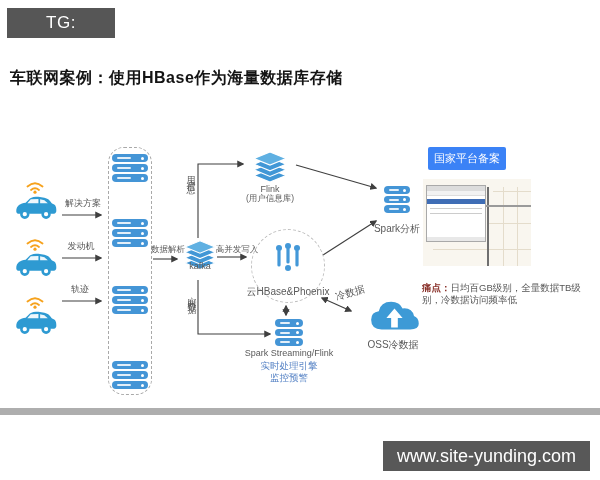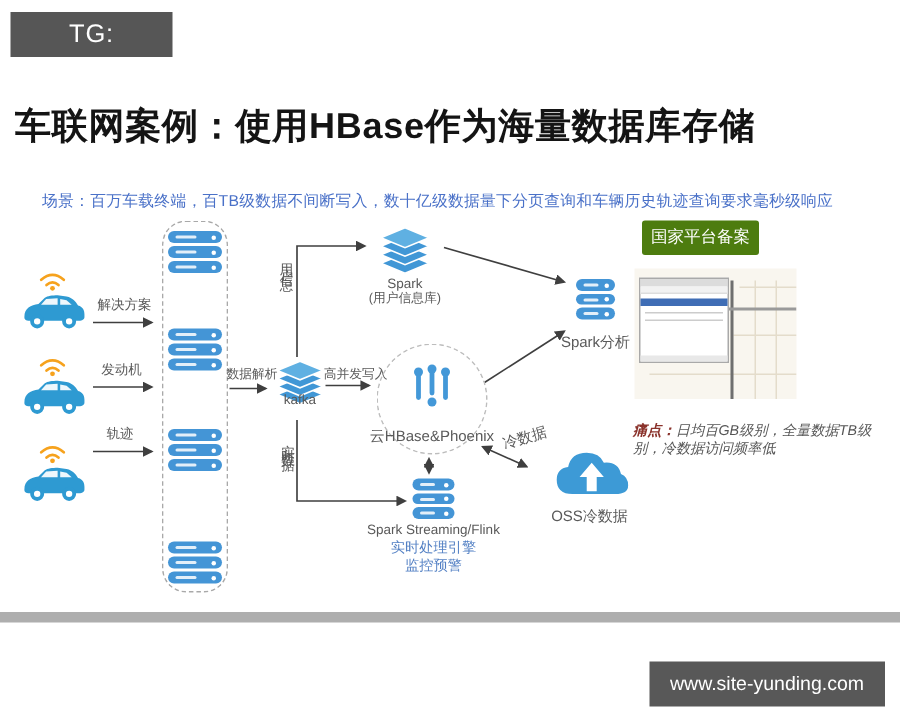--- a/index.html
+++ b/index.html
@@ -1,21 +1,21 @@
 <!DOCTYPE html>
 <html><head>
 <meta charset="utf-8">
 <style>
   html,body{margin:0;padding:0;background:#fff;}
   body{font-family:"Liberation Sans","DejaVu Sans",sans-serif;}
   .canvas{position:relative;width:600px;height:480px;background:#fff;overflow:hidden;}
 
   .tg-badge{position:absolute;left:7px;top:8px;width:108px;height:30px;background:#565656;
     color:#fff;font-size:17px;line-height:30px;text-align:center;letter-spacing:.5px;}
-  .title{position:absolute;left:10px;top:68px;width:585px;margin:0;font-size:24px;font-weight:700;
+  .title{position:absolute;left:10px;top:68px;width:585px;margin:0;font-size:16px;font-weight:700;
     color:#141414;letter-spacing:.5px;}
   .scene{position:absolute;left:28px;top:127px;width:560px;font-size:10.5px;color:#4a71c8;
     white-space:nowrap;letter-spacing:.2px;}
   .connectors{position:absolute;left:0;top:0;width:600px;height:480px;pointer-events:none;}
 
   .abs{position:absolute;}
   .dlabel{position:absolute;font-size:9px;color:#5a5a5a;text-align:center;line-height:1.1;}
   .vlabel{position:absolute;writing-mode:vertical-rl;font-size:9px;color:#555;letter-spacing:3px;}
   .blue-note{color:#5380c4;}
 
@@ -31,54 +31,53 @@
     background:#fff;border-radius:50%;}
   .srv::before{content:"";position:absolute;left:5px;top:3px;width:14px;height:2px;
     background:rgba(255,255,255,.85);border-radius:1px;}
   .stack{position:absolute;}
   .stack .srv{width:26px;height:7.5px;}
   .stack .srv::before{width:10px;}
 
   .hbase-circle{position:absolute;left:251px;top:229px;width:74px;height:74px;
     border:1.5px dashed #bdbdbd;border-radius:50%;box-sizing:border-box;}
 
-  .top-badge{position:absolute;height:23px;background:#4d7c0f;border-radius:2px;color:#fff;
+  .top-badge{position:absolute;height:23px;background:#3b82f6;border-radius:2px;color:#fff;
     font-size:11px;line-height:23px;text-align:center;}
 
   .map{position:absolute;left:423px;top:179px;width:108px;height:87px;background:#f9f6ef;overflow:hidden;}
   .map .road-v{position:absolute;left:64px;top:8px;width:2px;height:79px;background:#6f6f6f;}
   .map .road-h{position:absolute;left:55px;top:26px;width:53px;height:2px;background:#9a9a9a;}
   .map .lane{position:absolute;background:#e4dccb;}
   .map .win{position:absolute;left:3px;top:6px;width:60px;height:57px;background:#fff;
     border:1px solid #a9a9a9;box-sizing:border-box;}
   .map .win .tb{height:5px;background:#dcdcdc;}
   .map .win .mb{height:4px;background:#f2f2f2;border-bottom:1px solid #ddd;}
   .map .win .hr{height:5px;background:#3f6db5;margin-top:3px;}
   .map .win .row{height:1px;background:#ccc;margin:4px 3px 0 3px;}
   .map .win .sb{position:absolute;bottom:0;left:0;right:0;height:4px;background:#e8e8e8;}
 
   .notes{position:absolute;left:422px;top:282px;width:176px;font-size:9.5px;line-height:1.3;color:#555;}
-  .notes p{margin:0 0 4px 0;font-style:italic;}
+  .notes p{margin:0 0 4px 0;}
   .notes .gap{margin-top:9px;}
   .pain-label{color:#8a322b;font-weight:700;}
   .sol-label{color:#d63a2f;font-weight:700;}
   .red-text{color:#d63a2f;font-weight:600;}
 
   .divider{position:absolute;left:0;top:408px;width:600px;height:7px;background:#aeaeae;}
   .url-badge{position:absolute;right:10px;top:441px;height:30px;background:#585858;color:#fff;
-    font-size:13px;line-height:30px;padding:0 14px;}
+    font-size:18px;line-height:30px;padding:0 14px;}
 </style>
 </head>
 <body>
 
 <div class="canvas">
 
   <div class="tg-badge">TG: MYYJJPP</div>
   <h1 class="title">车联网案例：使用HBase作为海量数据库存储</h1>
-  <div class="scene">场景：百万车载终端，百TB级数据不间断写入，数十亿级数据量下分页查询和车辆历史轨迹查询要求毫秒级响应</div>
 
   <svg class="connectors" width="600" height="480" viewBox="0 0 600 480">
     <defs>
       <marker id="ah" viewBox="0 0 10 10" refX="8" refY="5" markerWidth="6.5" markerHeight="6.5" orient="auto-start-reverse">
         <path d="M0,0 L10,5 L0,10 Z" fill="#3f3f3f"></path>
       </marker>
     </defs>
     <path d="M62,215 H101" stroke="#3f3f3f" stroke-width="1.1" fill="none" marker-end="url(#ah)"></path>
     <path d="M62,258 H101" stroke="#3f3f3f" stroke-width="1.1" fill="none" marker-end="url(#ah)"></path>
     <path d="M62,301 H101" stroke="#3f3f3f" stroke-width="1.1" fill="none" marker-end="url(#ah)"></path>
@@ -174,21 +173,21 @@
 
   <div class="vlabel" style="left:184px;top:169px;height:54px">用户信息</div>
   <div class="vlabel" style="left:185px;top:289px;height:54px">实时数据</div>
 
   <svg class="abs" style="left:249px;top:150px" width="42" height="34" viewBox="0 0 42 36">
     <polygon points="21,20 38,27 21,34 4,27" fill="#4197d6" stroke="#fff" stroke-width="1.2"></polygon>
     <polygon points="21,14 38,21 21,28 4,21" fill="#4197d6" stroke="#fff" stroke-width="1.2"></polygon>
     <polygon points="21,8 38,15 21,22 4,15" fill="#4197d6" stroke="#fff" stroke-width="1.2"></polygon>
     <polygon points="21,2 38,9 21,16 4,9" fill="#5fb0e2" stroke="#fff" stroke-width="1.2"></polygon>
   </svg>
-  <div class="dlabel" style="left:240px;top:185px;width:60px">Spark</div>
+  <div class="dlabel" style="left:240px;top:185px;width:60px">Flink</div>
   <div class="dlabel" style="left:236px;top:194px;width:68px;font-size:8.5px">(用户信息库)</div>
 
   <div class="dlabel" style="left:212px;top:245px;width:50px;font-size:8.5px">高并发写入</div>
 
   <div class="hbase-circle"></div>
   <svg class="abs" style="left:270px;top:240px" width="36" height="36" viewBox="0 0 36 36">
     <circle cx="9" cy="8" r="3" fill="#4398d8"></circle>
     <path d="M9,11 L9,25" stroke="#4398d8" stroke-width="3.2" stroke-linecap="round"></path>
     <circle cx="18" cy="6" r="3" fill="#4398d8"></circle>
     <path d="M18,9 L18,22" stroke="#4398d8" stroke-width="3.2" stroke-linecap="round"></path>

